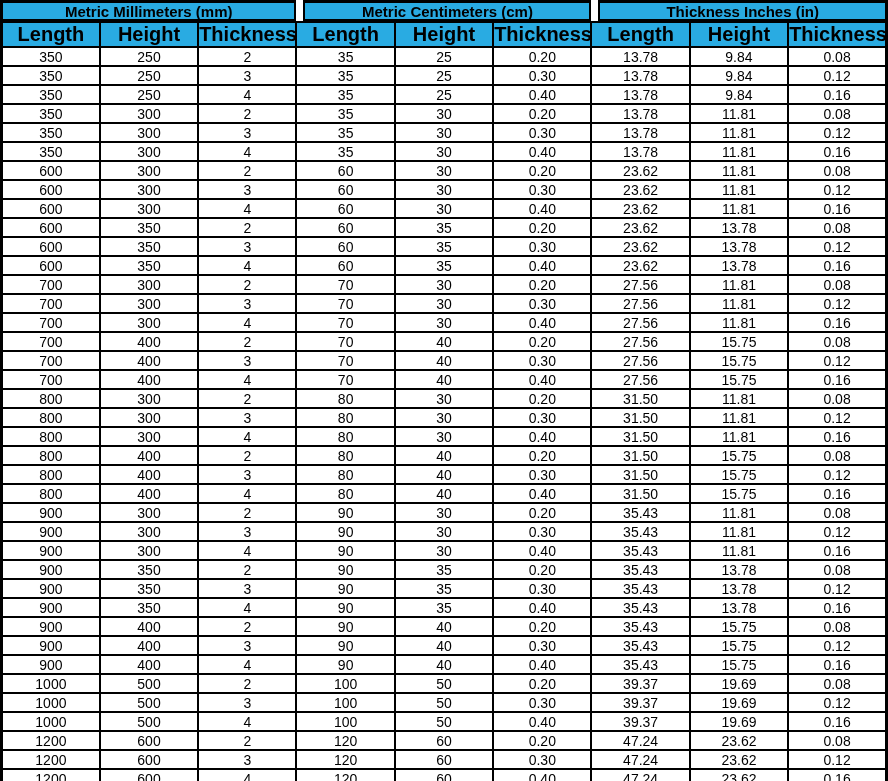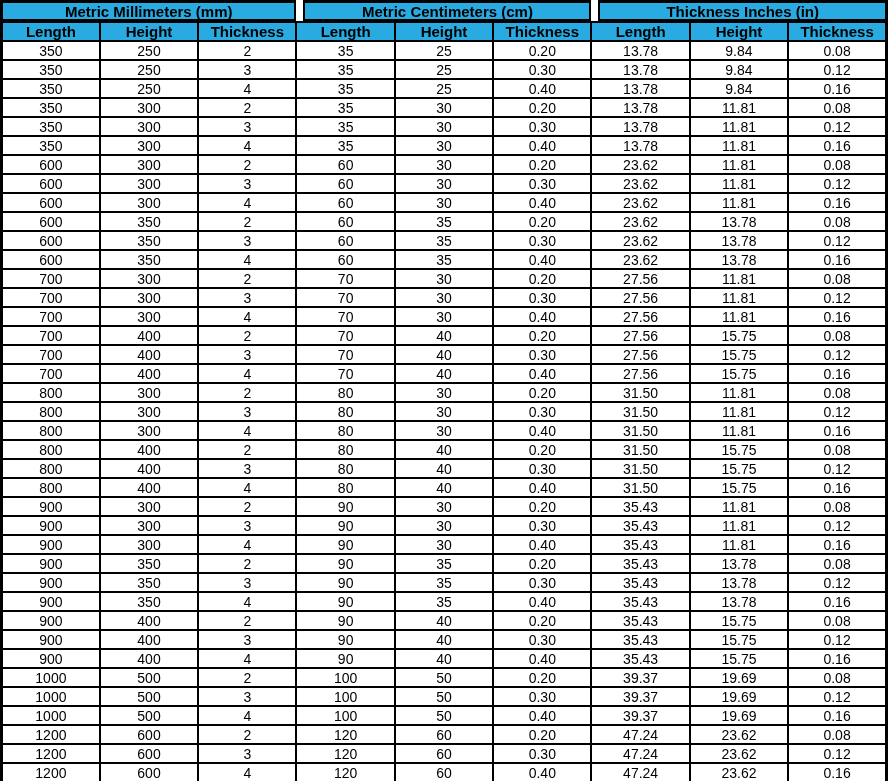--- a/index.html
+++ b/index.html
@@ -43,21 +43,21 @@
   }
   .g-first { border-left: none; }
   .g-last  { border-right: none; }
   
   tr.sub-row th {
     height: 17px;
     padding: 0;
     border: 2px solid var(--line);
     background: var(--header-bg);
     font-weight: bold;
-    font-size: 15px;
+    font-size: 20px;
     color: #000;
     text-align: center;
   }
   
   tbody td {
     height: 17px;
     padding: 0;
     border: 2px solid var(--line);
     font-size: 14px;
     color: #000;

